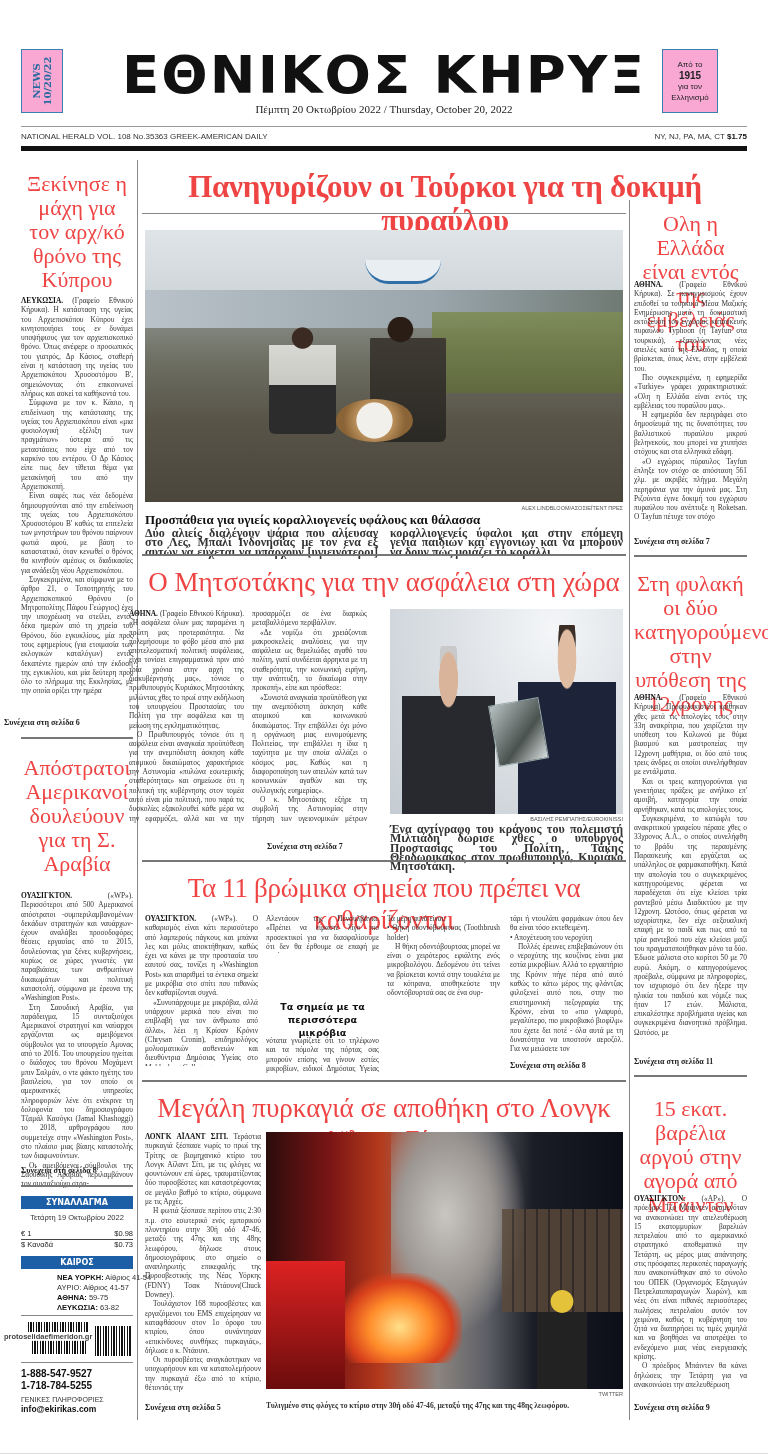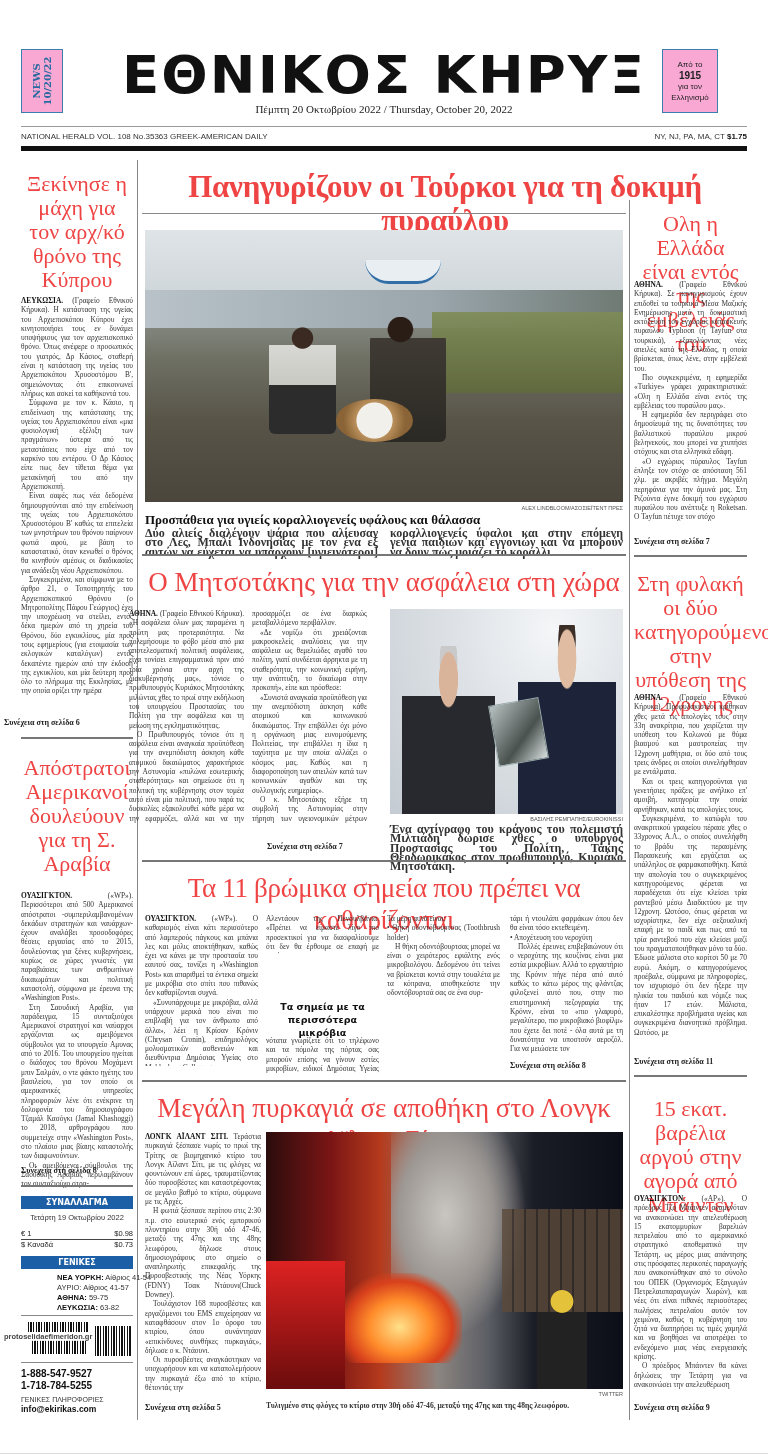--- a/index.html
+++ b/index.html
@@ -127,21 +127,21 @@
 </div>
 <div class="cont" style="left:21px; top:1166px;">Συνέχεια στη σελίδα 8</div>
 <div class="hline2" style="left:21px; top:1185px; width:112px;"></div>
 
 <div class="boxhead" style="left:21px; top:1196px; width:112px;">ΣΥΝΑΛΛΑΓΜΑ</div>
 <div class="box-small" style="left:21px; top:1213px; width:112px; text-align:center;">Τετάρτη 19 Οκτωβρίου 2022</div>
 <div class="fx-row" style="top:1229px;"><span>€ 1</span><span class="v">$0.98</span></div>
 <div class="hline" style="left:21px; top:1239px; width:112px; background:#444;"></div>
 <div class="fx-row" style="top:1240px;"><span>$ Καναδά</span><span class="v">$0.73</span></div>
 
-<div class="boxhead" style="left:21px; top:1256px; width:112px;">ΓΕΝΙΚΕΣ</div>
+<div class="boxhead" style="left:21px; top:1256px; width:112px;">ΚΑΙΡΟΣ</div>
 <div class="box-small" style="left:21px; top:1273px; width:115px;margin-left:36px;">
   <div><b>ΝΕΑ ΥΟΡΚΗ:</b> <span>Αίθριος 41-54</span></div>
   <div><span>ΑΥΡΙΟ:</span> <span>Αίθριος 41-57</span></div>
   <div><b>ΑΘΗΝΑ:</b> <span>59-75</span></div>
   <div><b>ΛΕΥΚΩΣΙΑ:</b> <span>63-82</span></div>
 </div>
 <div class="hline" style="left:21px; top:1315px; width:112px;"></div>
 
 <div class="barcode" style="left:28px; top:1322px; width:60px; height:10px;"></div>
 <div class="barcode" style="left:95px; top:1326px; width:36px; height:30px;"></div>

